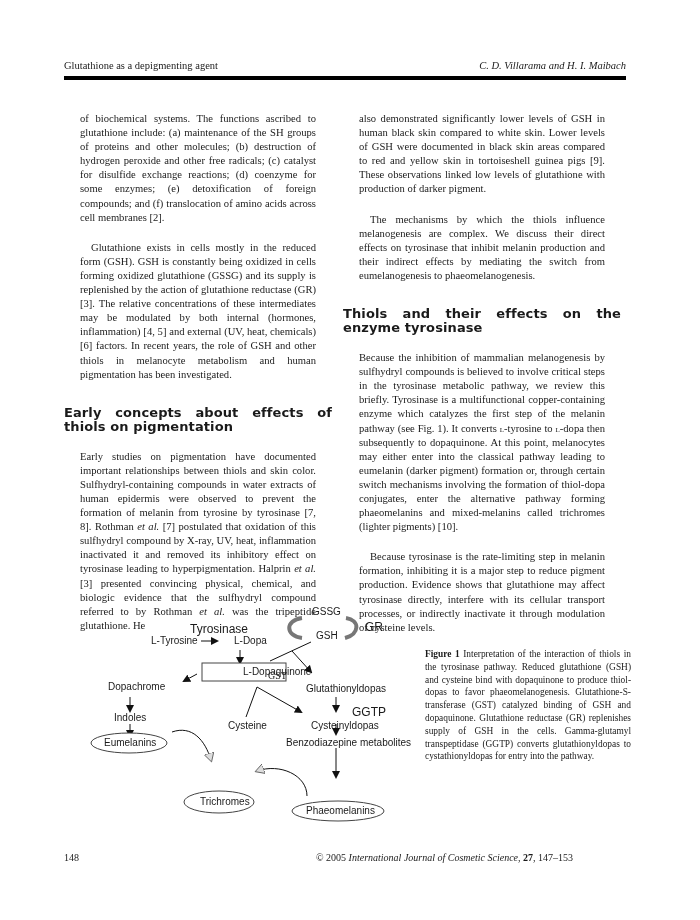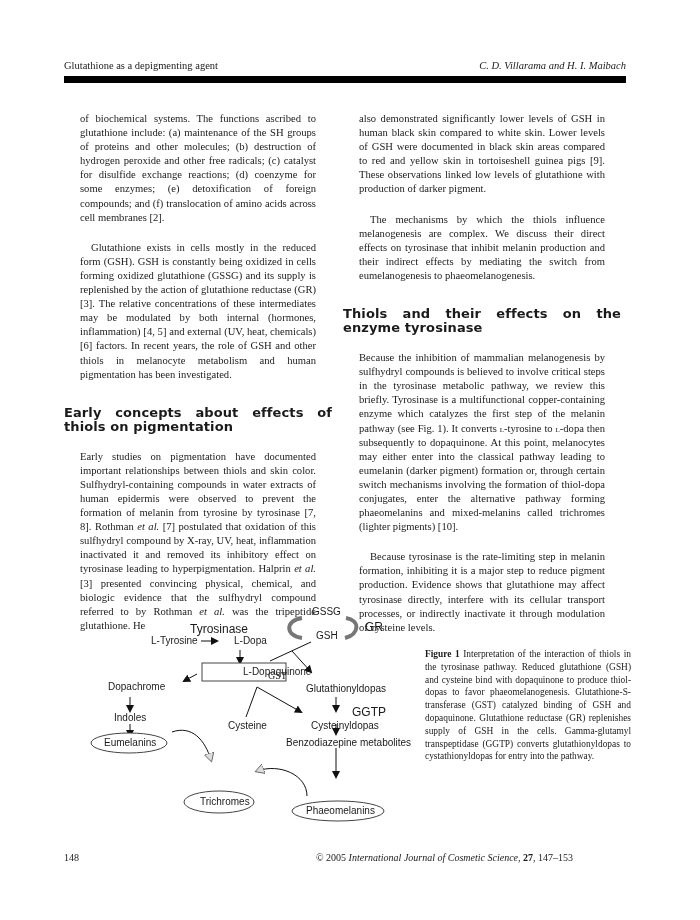--- a/index.html
+++ b/index.html
@@ -1,19 +1,19 @@
 <!DOCTYPE html>
 <html><head>
 <meta charset="utf-8">
 <style>
   html, body { margin: 0; padding: 0; background: #ffffff; }
   body { width: 700px; height: 920px; position: relative; overflow: hidden; color: #1a1a1a;
          font-family: "DejaVu Serif", "Liberation Serif", serif; }
   .hdr { position: absolute; left: 64px; top: 58px; width: 562px; height: 18px;
-         border-bottom: 7px solid #000000; font-size: 10.5px; font-family: "Liberation Serif", serif; }
+         border-bottom: 4px solid #000000; font-size: 10.5px; font-family: "Liberation Serif", serif; }
   .hdr .l { position: absolute; left: 0; top: 2px; }
   .hdr .r { position: absolute; right: 0; top: 2px; font-style: italic; }
   .col { position: absolute; top: 96px; width: 268px; font-family: "Liberation Serif", serif;
          font-size: 10.6px; line-height: 14.1px; text-align: justify; hyphens: manual; }
   .col.left { left: 64px; }
   .col.right { left: 343px; width: 278px; }
   .col p { margin: 16px; }
   .col p.ind { text-indent: 11px; }
   .col h2 { font-family: "DejaVu Sans", sans-serif; font-weight: bold; font-size: 13px;
             line-height: 14px; margin: 24px 0 9px 0; letter-spacing: 0.1px; }

